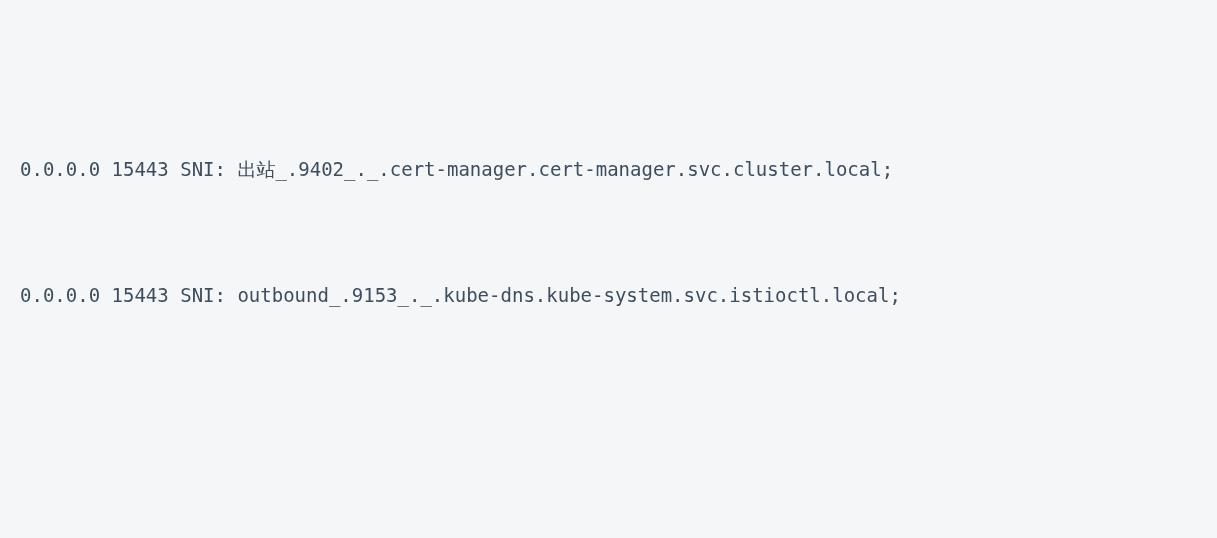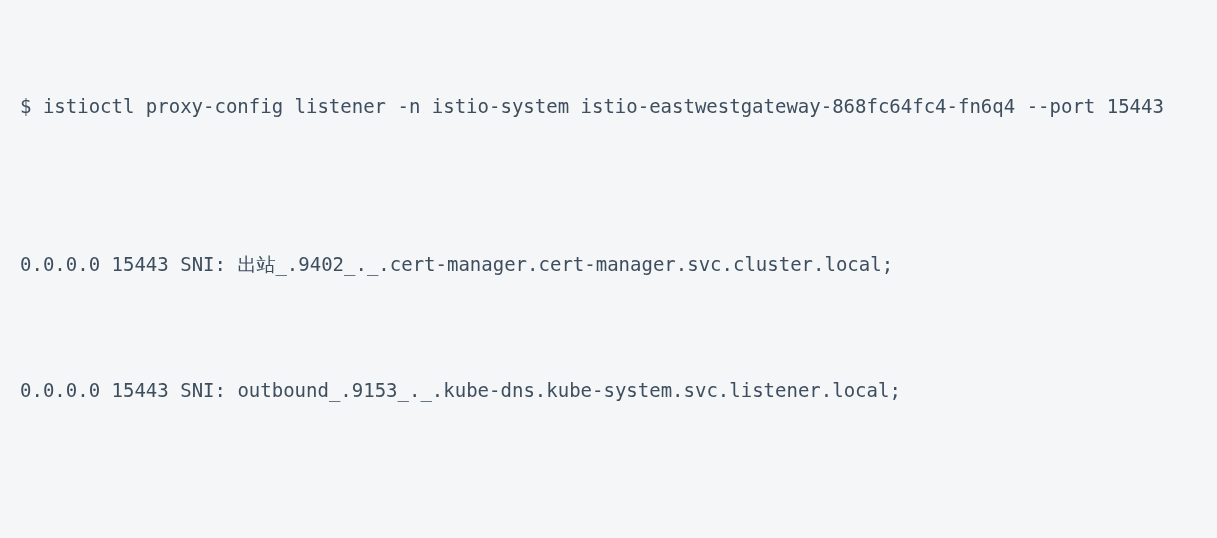--- a/index.html
+++ b/index.html
@@ -29,25 +29,24 @@
     height: 31.5px;
   }
   .header-line {
     letter-spacing: 1px;
   }
 </style>
 </head>
 <body style="--bg: #f4f6f8; --fg: #3e4e5e;">
 
 <div class="terminal">
-  <div class="line"><span>$ istioctl proxy-config listener -n istio-system istio-eastwestgateway-868fc64fc4-fn6q4 --port 15443</span></div>
   <div id="listener-rows">
   <div class="line"><span>0.0.0.0</span> <span>15443</span> <span>SNI:</span> <span>出站_.9402_._.cert-manager.cert-manager.svc.cluster.local;</span></div>
 
-  <div class="line"><span>0.0.0.0</span> <span>15443</span> <span>SNI:</span> <span>outbound_.9153_._.kube-dns.kube-system.svc.listener.local;</span></div>
+  <div class="line"><span>0.0.0.0</span> <span>15443</span> <span>SNI:</span> <span>outbound_.9153_._.kube-dns.kube-system.svc.istioctl.local;</span></div>
 
   
 
   
 
   
 
   
 
   

